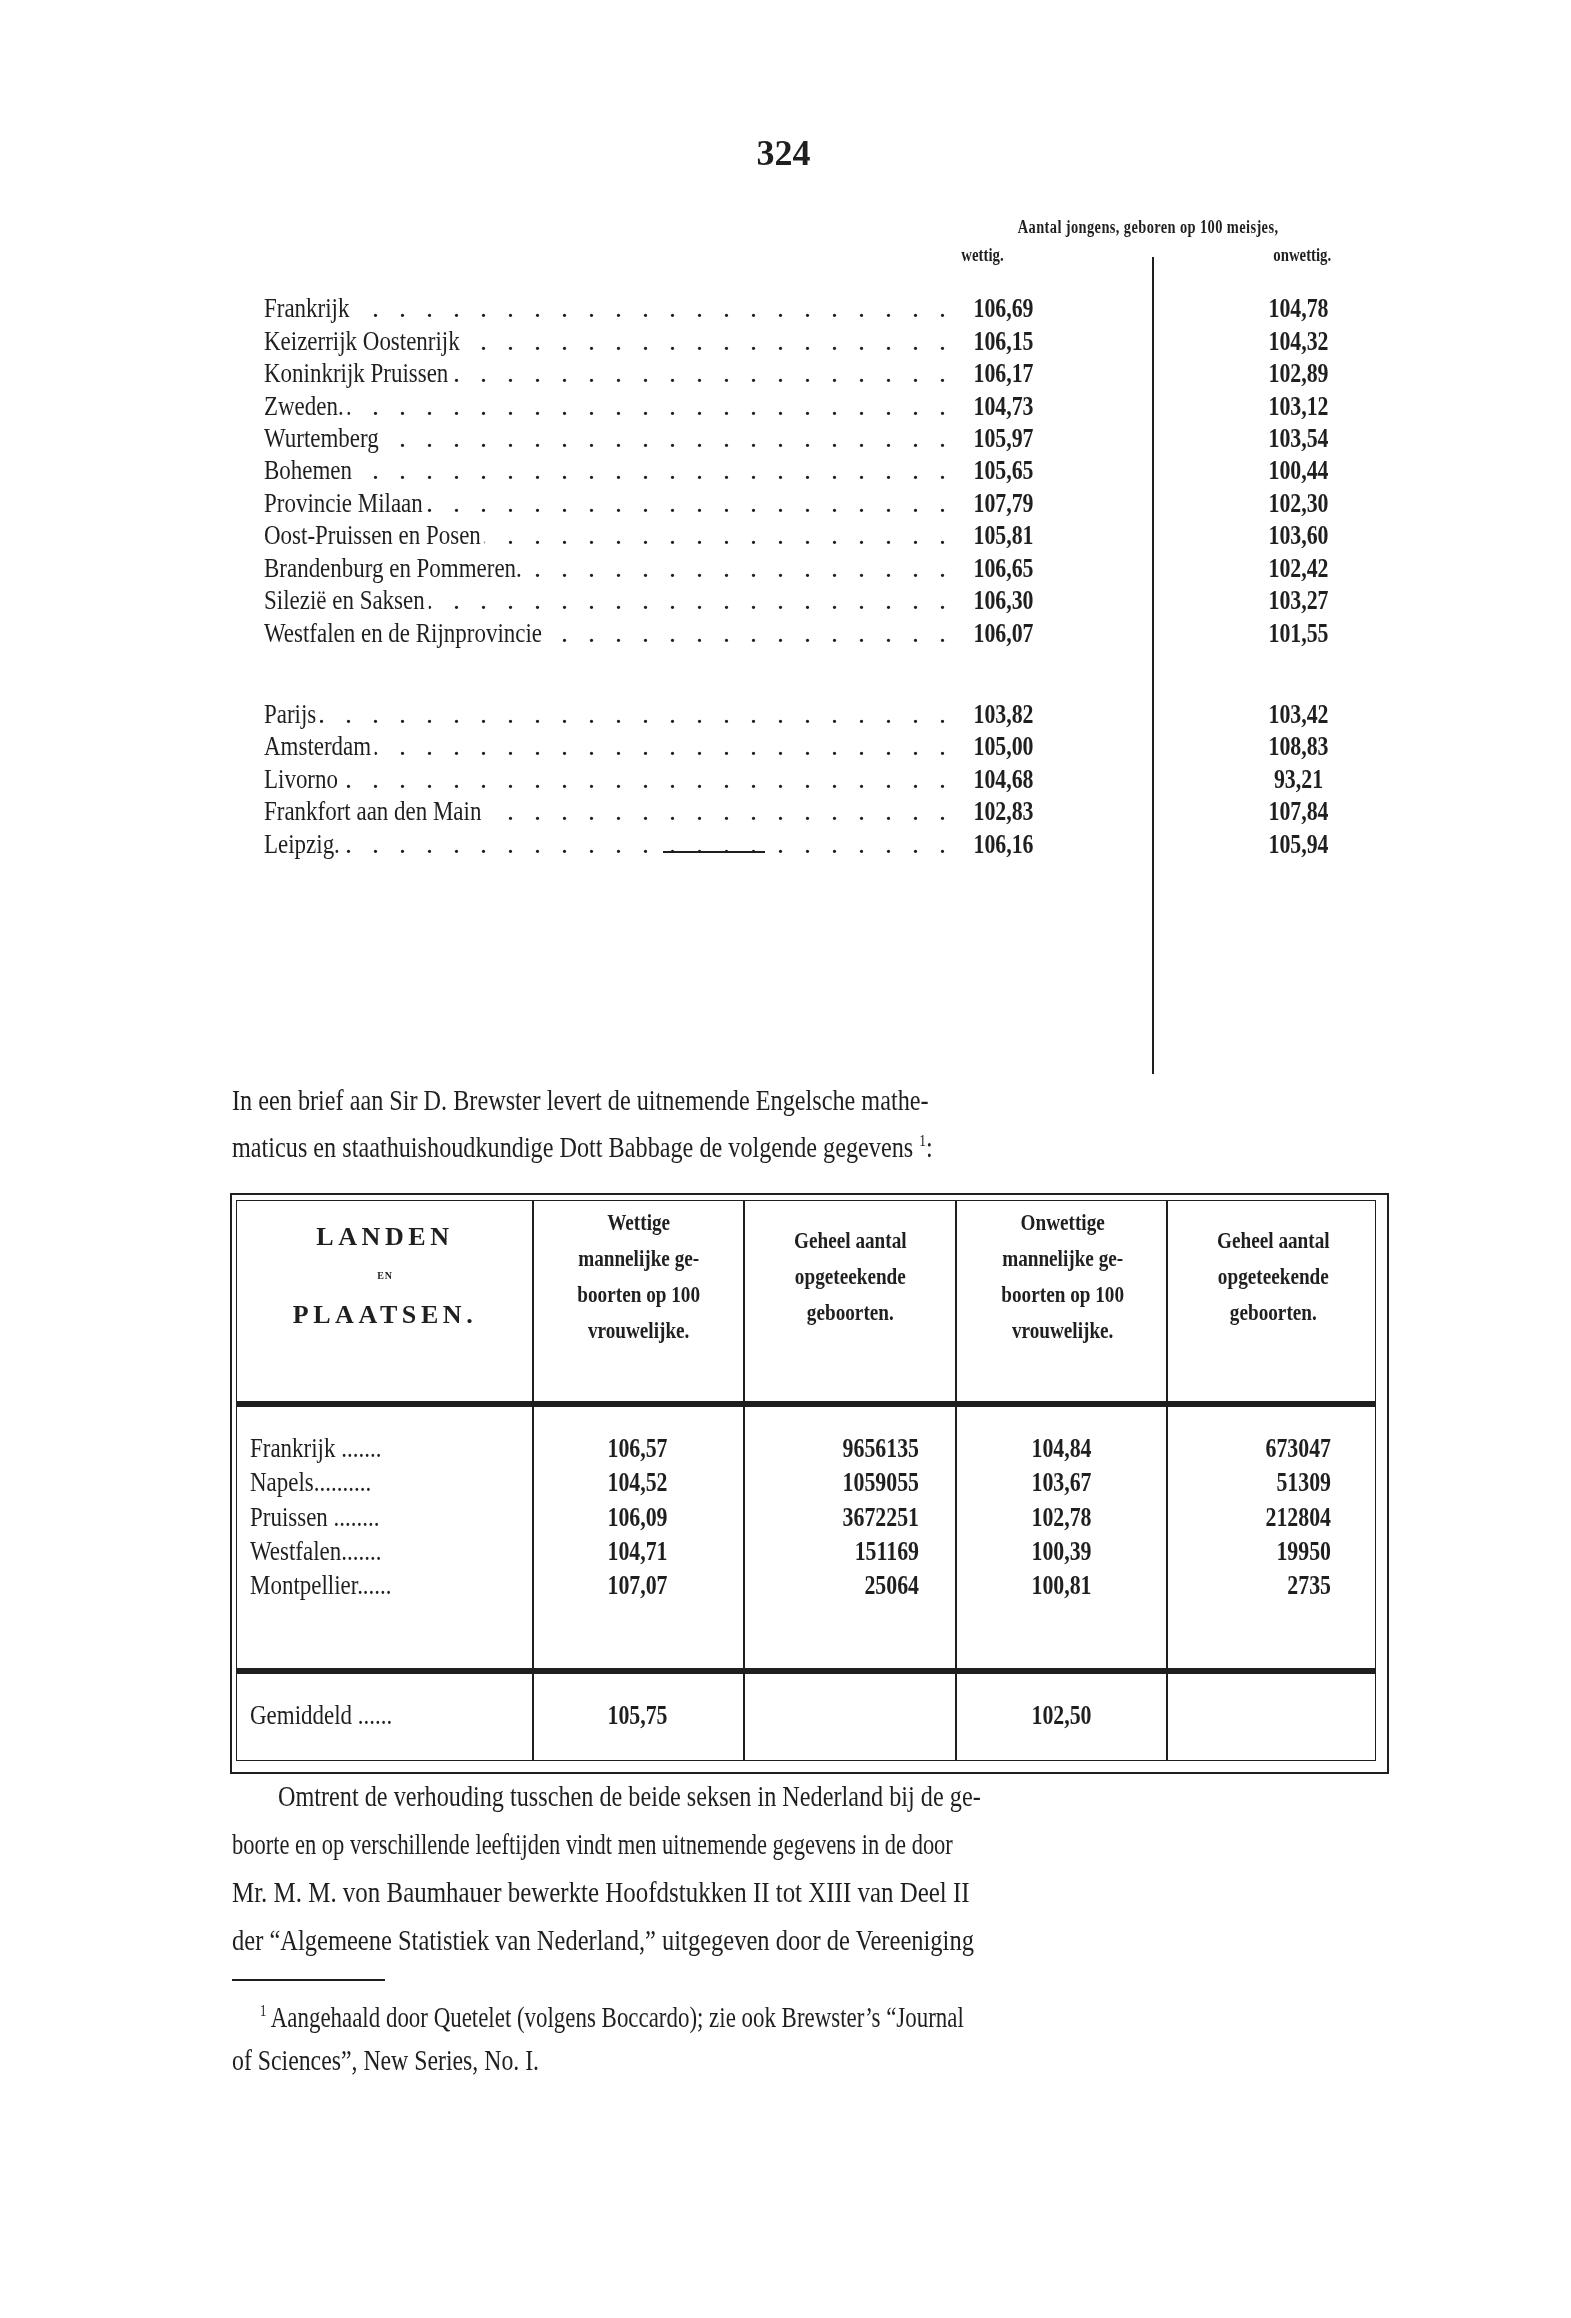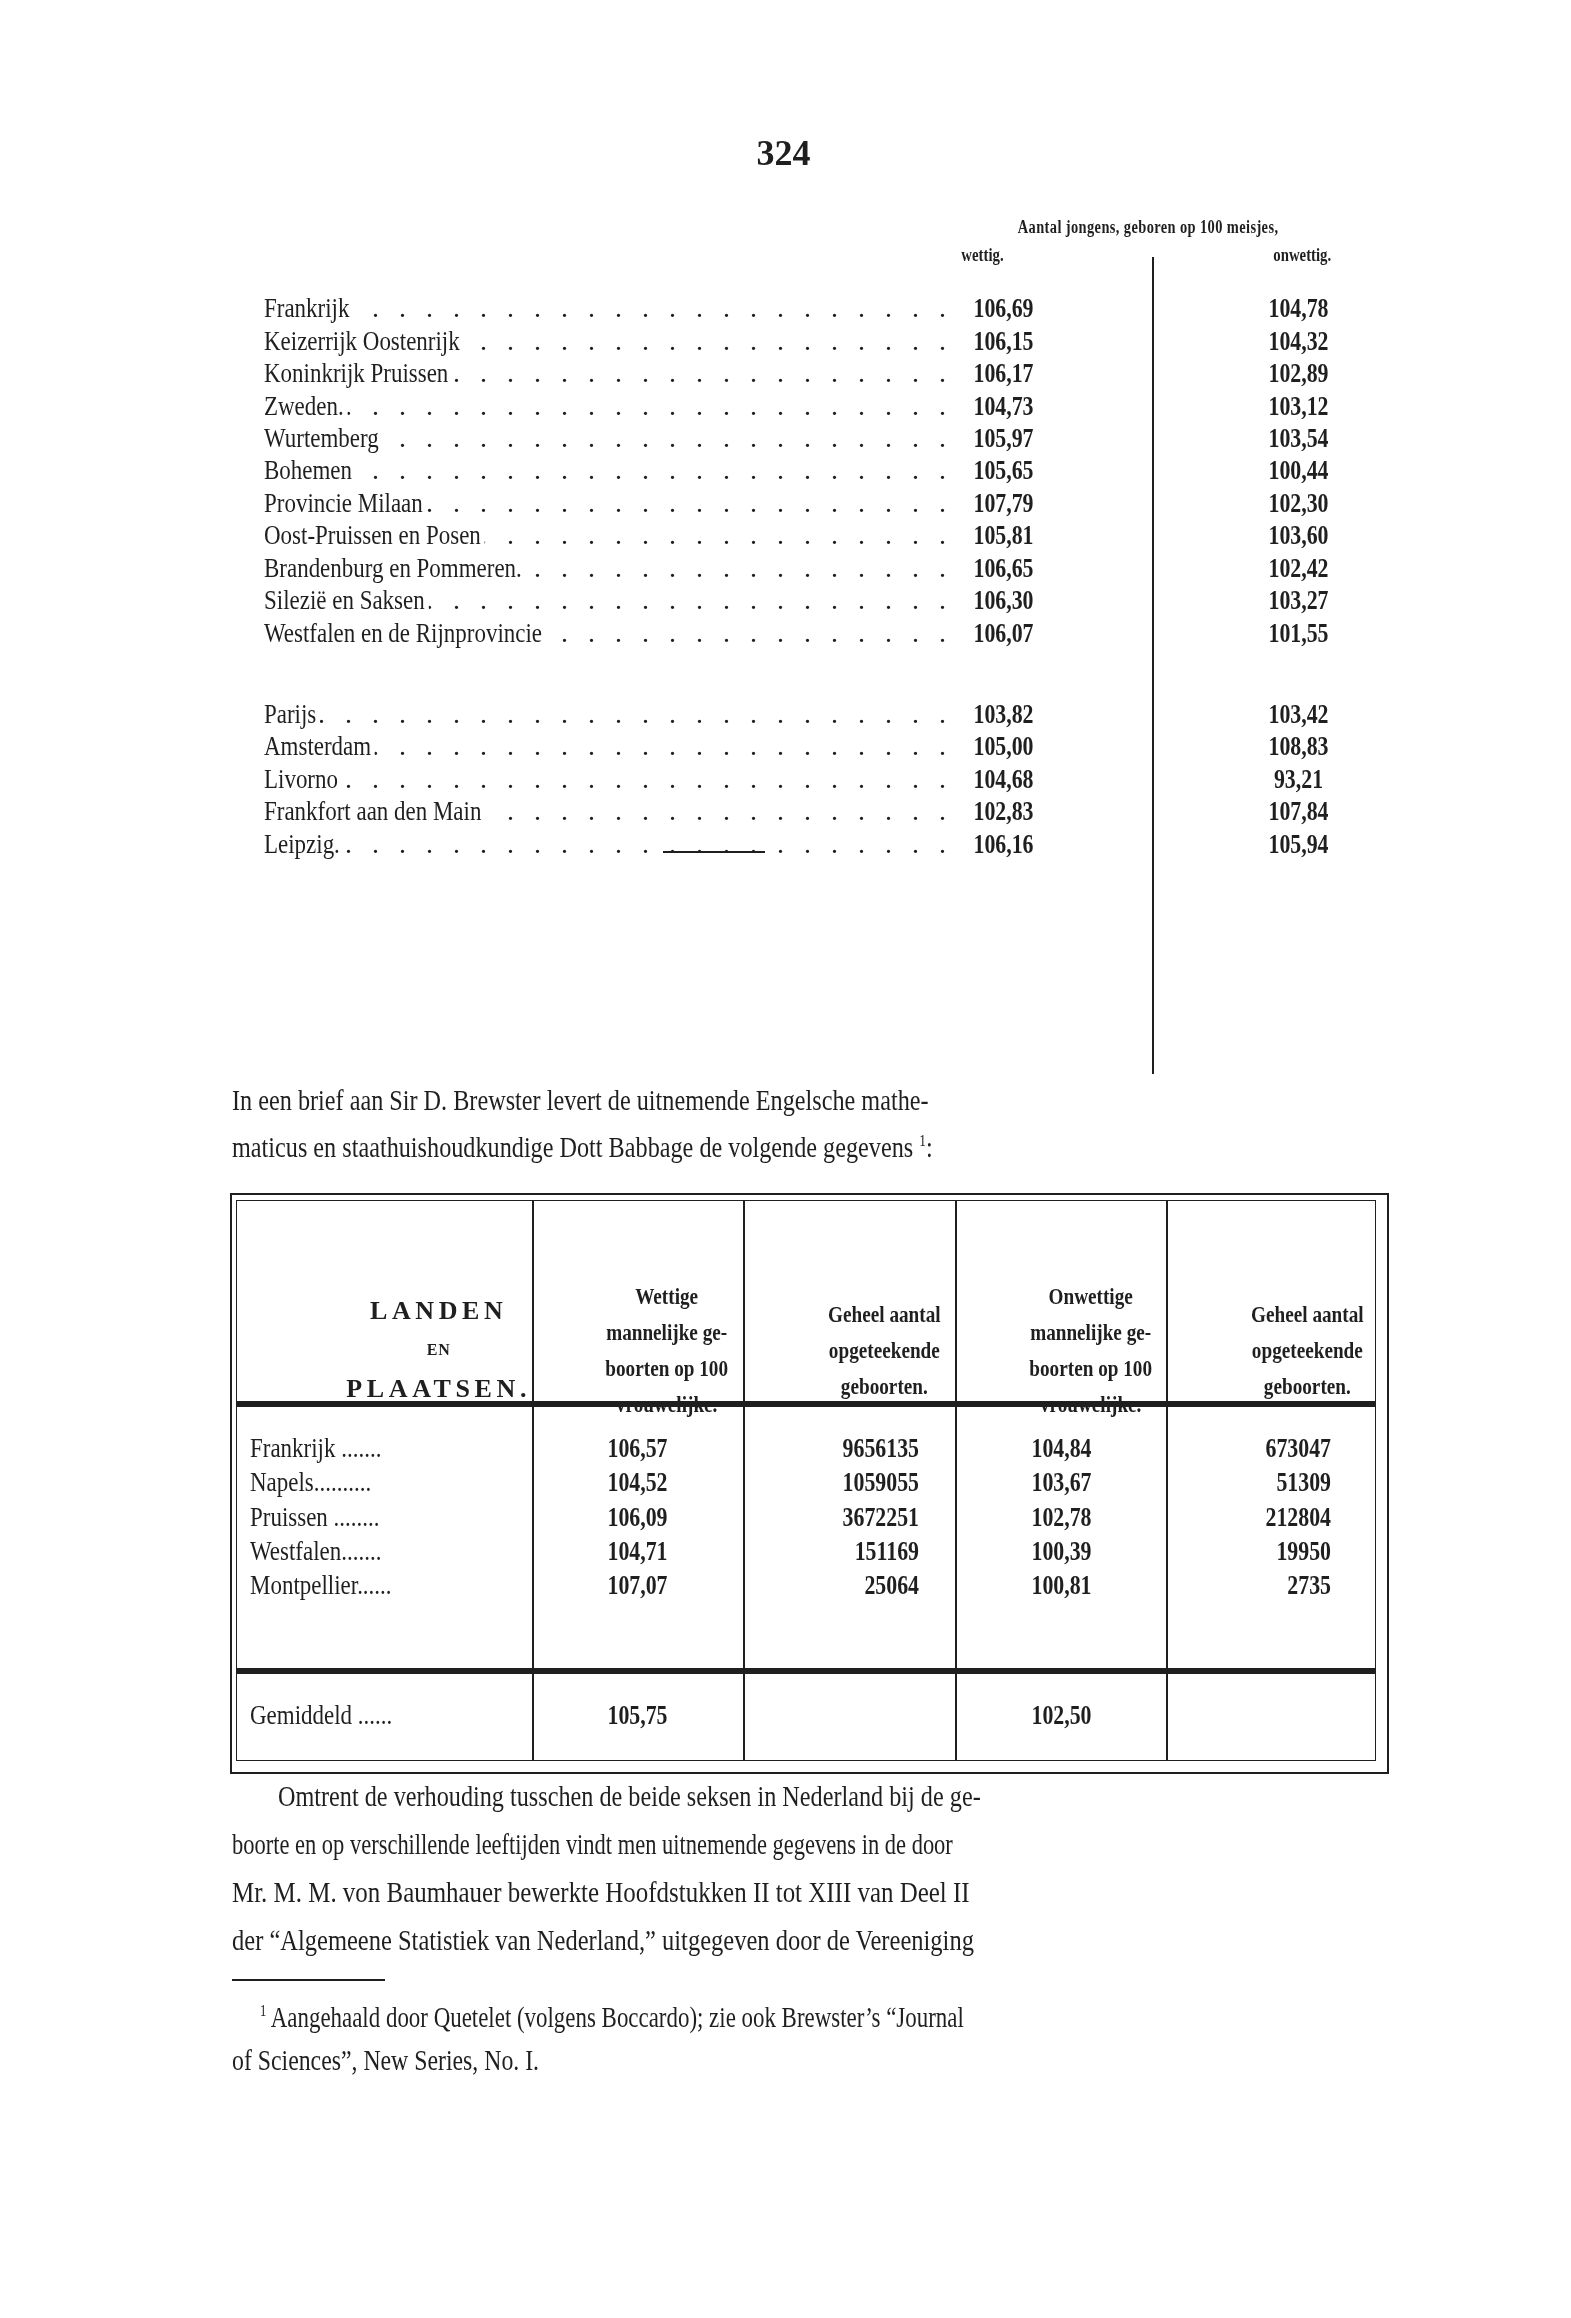--- a/index.html
+++ b/index.html
@@ -50,26 +50,26 @@
     left: 230px; top: 1193px; width: 1155px; height: 577px;
     border: 2.8px solid #1f1f1f;
   }
   .t2-inner {
     left: 236px; top: 1200px; width: 1138px; height: 559px;
     border: 1.4px solid #1f1f1f;
   }
   .t2-vline { top: 1201px; width: 1.9px; height: 559px; background: #1f1f1f; }
   .t2-hthick { left: 237px; width: 1138px; height: 5.6px; background: #1f1f1f; }
   .t2-head {
-    top: 1252px; height: 195px; display: flex; align-items: center; justify-content: flex-end;
+    top: 1178px; height: 195px; display: flex; align-items: center; justify-content: center;
     text-align: center; font-size: 24px; font-weight: bold; line-height: 36px;
   }
   .t2-head span.inner { display: inline-block; transform: scaleX(0.8); }
   .t2-landen { font-size: 26px; letter-spacing: 4.6px; font-weight: bold; line-height: 42px; }
-  .t2-en { font-size: 16px; font-weight: bold; letter-spacing: 0.9px; font-family: Liberation Serif, serif; }
+  .t2-en { font-size: 10px; font-weight: bold; letter-spacing: 0.9px; font-family: Liberation Serif, serif; }
   .t2-cell { font-size: 28px; white-space: nowrap; }
   .t2-name { transform: scaleX(0.82); transform-origin: left center; }
   .t2-num { font-weight: bold; text-align: center; transform: scaleX(0.78); }
   .t2-numr { font-weight: bold; text-align: right; transform: scaleX(0.78); transform-origin: right center; }
 
   .p2 { left: 232px; font-size: 29px; white-space: nowrap; transform-origin: left top; }
   .fn-rule { left: 232px; top: 1979px; width: 153px; height: 2.3px; background: #1f1f1f; }
   .fn { left: 232px; font-size: 29px; white-space: nowrap; transform-origin: left top; }
   sup { font-size: 16px; vertical-align: super; }
 </style>

